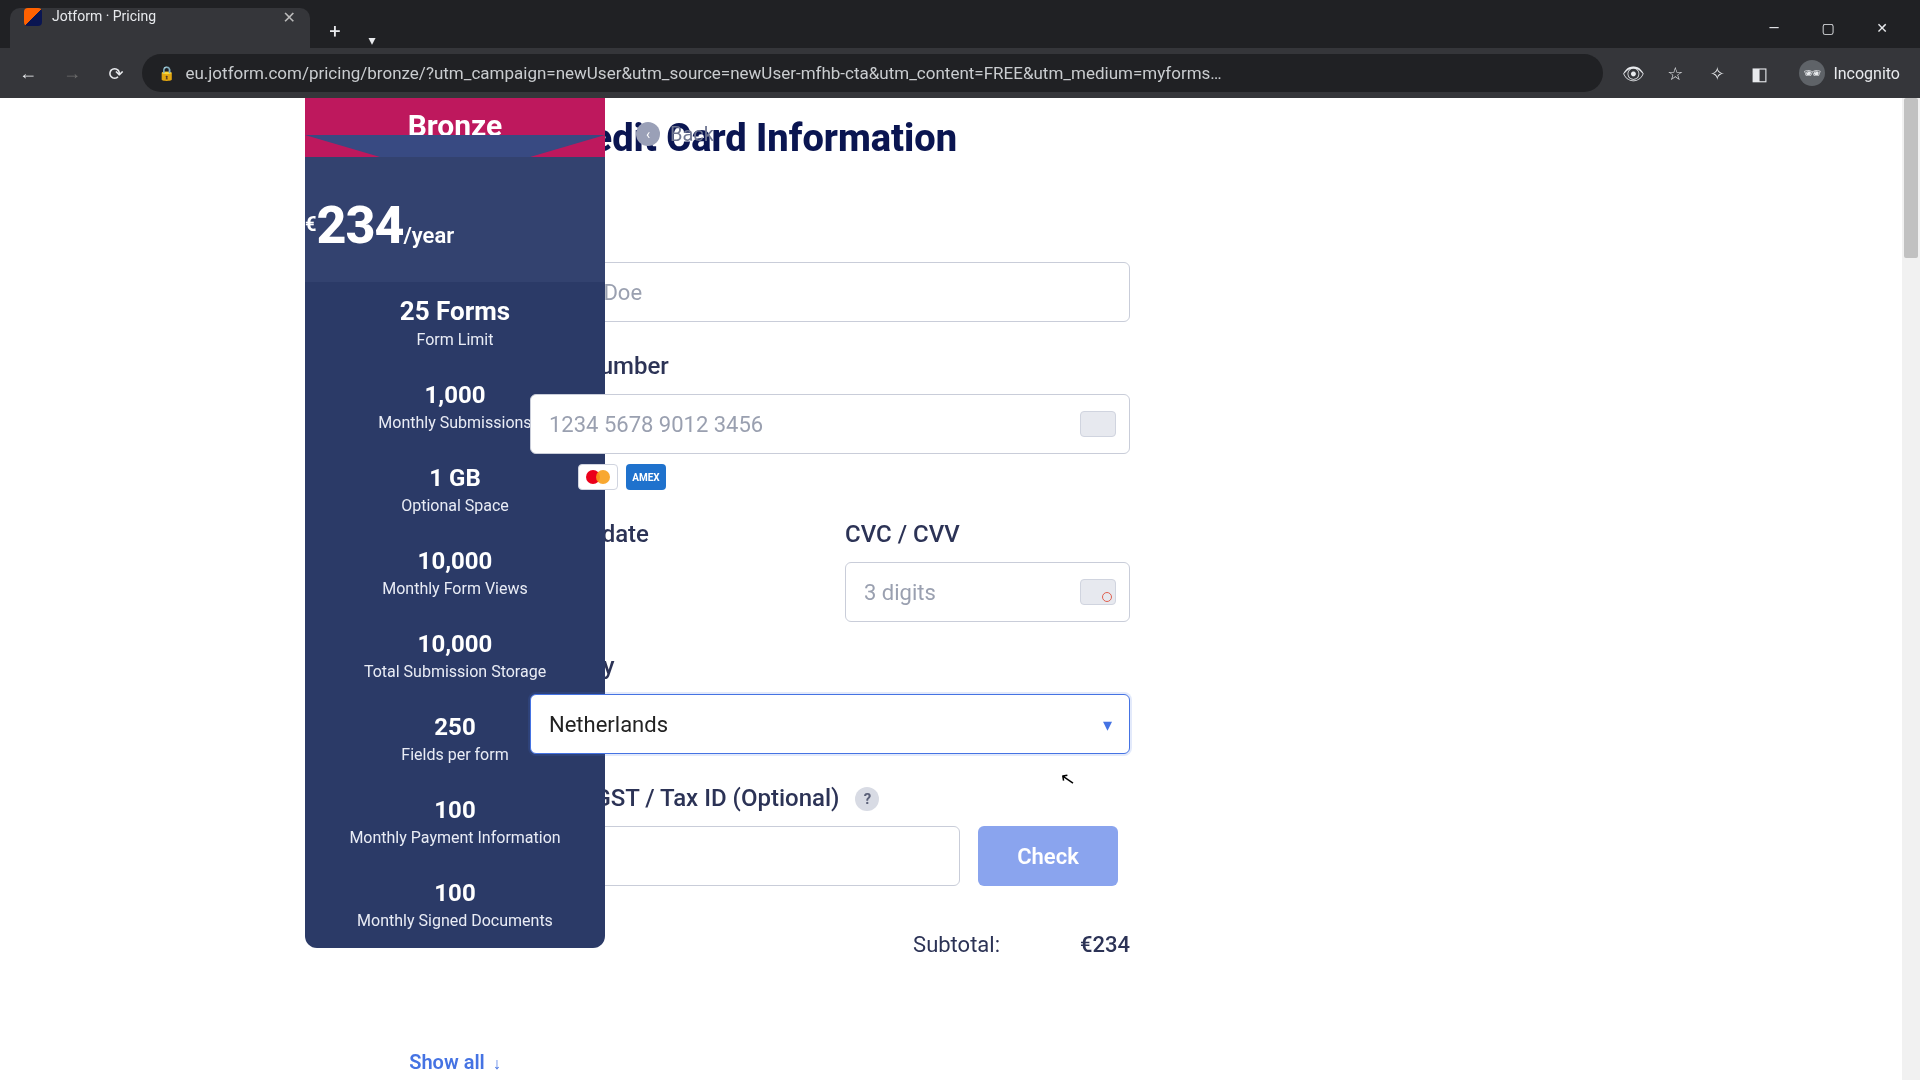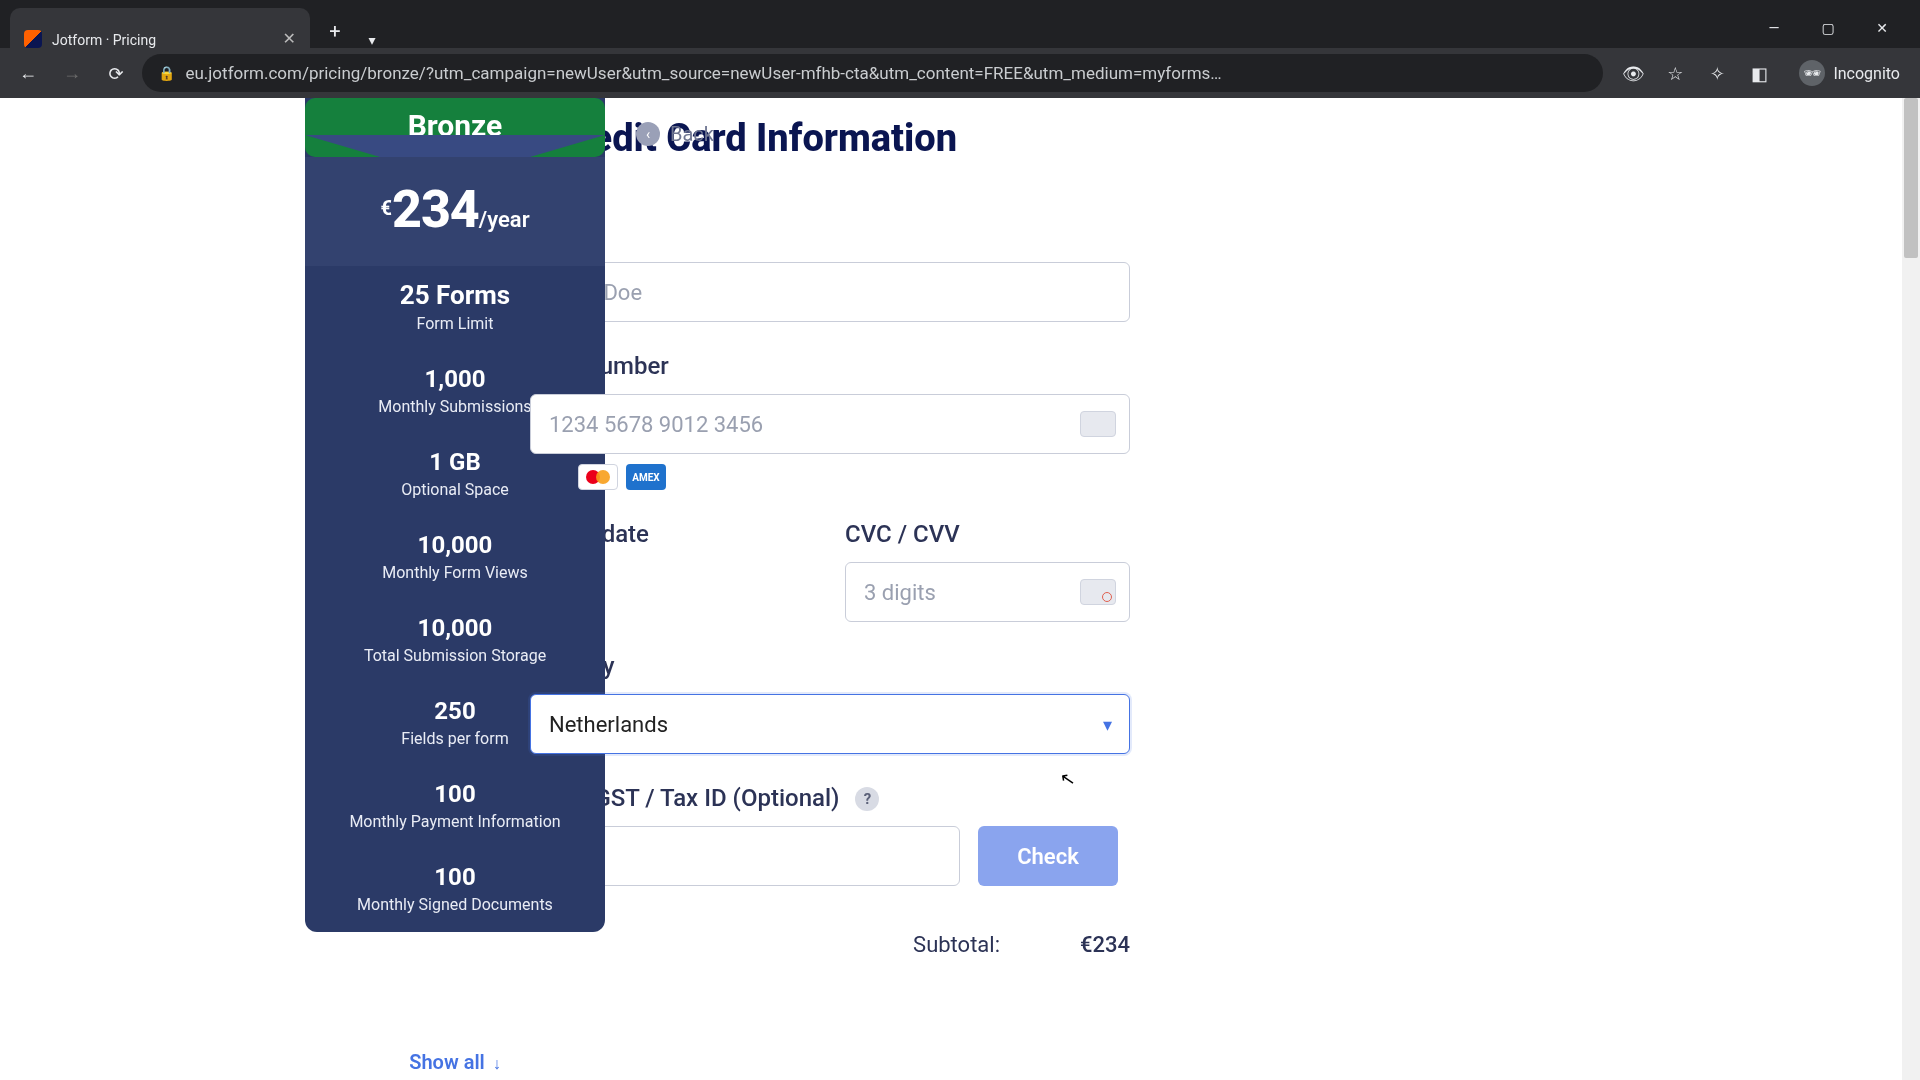--- a/index.html
+++ b/index.html
@@ -1,21 +1,21 @@
 <!DOCTYPE html>
 <html><head>
 <meta charset="utf-8">
 <style>
   * { margin:0; padding:0; box-sizing:border-box; font-family:-apple-system,BlinkMacSystemFont,"Segoe UI",Roboto,sans-serif; }
   body { width:1920px; height:1080px; background:#fff; overflow:hidden; }
 
   
   .browser-chrome { background:#202124; }
   .tab-bar { display:flex; align-items:flex-end; height:48px; padding:8px 0 0 10px; }
-  .tab { display:flex; align-items:flex-end; background:#35363a; color:#e8eaed; height:40px; border-radius:10px 10px 0 0; padding:0 14px; width:300px; font-size:14px; gap:10px; position:relative; }
+  .tab { display:flex; align-items:flex-start; background:#35363a; color:#e8eaed; height:40px; border-radius:10px 10px 0 0; padding:0 14px; width:300px; font-size:14px; gap:10px; position:relative; }
   .favicon { width:18px; height:18px; border-radius:4px; background:linear-gradient(135deg,#ff6100 0%,#ff6100 50%,#0a1551 50%,#0a1551 100%); }
   .tab .close { margin-left:auto; color:#bbb; font-size:16px; }
   .new-tab { color:#e8eaed; width:34px; height:34px; display:flex; align-items:center; justify-content:center; font-size:20px; margin-left:8px; }
   .win-controls { margin-left:auto; display:flex; gap:14px; padding:0 18px; color:#e8eaed; align-items:center; height:40px; }
   .win-controls span { width:40px; text-align:center; font-size:14px; }
   .chev-down { width:40px; text-align:center; font-size:14px; color:#e8eaed; }
 
   .addr-bar { display:flex; align-items:center; background:#35363a; height:50px; padding:0 10px; gap:8px; }
   .nav-btn { width:36px; height:36px; display:flex; align-items:center; justify-content:center; color:#e8eaed; font-size:18px; border-radius:50%; }
   .nav-btn.disabled { color:#6e6e6e; }
@@ -27,24 +27,24 @@
   .incog-ic { width:26px; height:26px; border-radius:50%; background:#5f6368; display:flex; align-items:center; justify-content:center; font-size:14px; }
 
   
   .viewport { position:relative; background:#fff; height:982px; display:flex; }
   .scrollbar-track{ position:absolute; right:0; top:0; width:18px; height:100%; background:#f1f1f1;}
   .scrollbar-thumb{ position:absolute; right:2px; top:0; width:14px; height:160px; background:#c1c1c1; border-radius:2px;}
   .scroll-arrow-up{position:absolute;right:0;top:0;width:18px;height:18px;display:flex;align-items:center;justify-content:center;font-size:10px;color:#666;}
 
   
   .plan-card { position:absolute; left:305px; top:0; width:300px; border-radius:0 0 12px 12px; overflow:hidden; background:#2b3a67; color:#fff; }
-  .plan-head { background:#15803d; text-align:center; padding:10px 0 14px; position:relative;border-radius:10px; }
+  .plan-head { background:#be185d; text-align:center; padding:10px 0 14px; position:relative; }
   .plan-name { font-size:30px; font-weight:700; }
   .plan-head::after{ content:""; position:absolute; left:0; right:0; bottom:-22px; height:44px; background:#384a82; clip-path:polygon(0 0,100% 0,50% 100%);}
-  .plan-price-row { background:#33426f; text-align:center; padding:22px 0 26px; position:relative; z-index:0;}
+  .plan-price-row { background:#33426f; padding:38px 0 26px; position:relative; z-index:0;}
   .price-cur{ font-size:20px; font-weight:700; vertical-align:12px;}
   .price-amt{ font-size:52px; font-weight:800; letter-spacing:-1px;}
   .price-per{ font-size:22px; font-weight:600;}
   .feat { text-align:center; padding:14px 10px 18px; color:#e9ecf5;}
   .feat .v{ font-size:24px; font-weight:700; color:#fff;}
   .feat .l{ font-size:16px; margin-top:4px;}
   .feat.first .v{ font-size:26px;}
   .show-all{ text-align:center; color:#4573e3; font-size:20px; font-weight:600; padding:22px 0 0 0; cursor:pointer;}
   .show-all .arr{ margin-left:8px; font-size:16px;}
 

